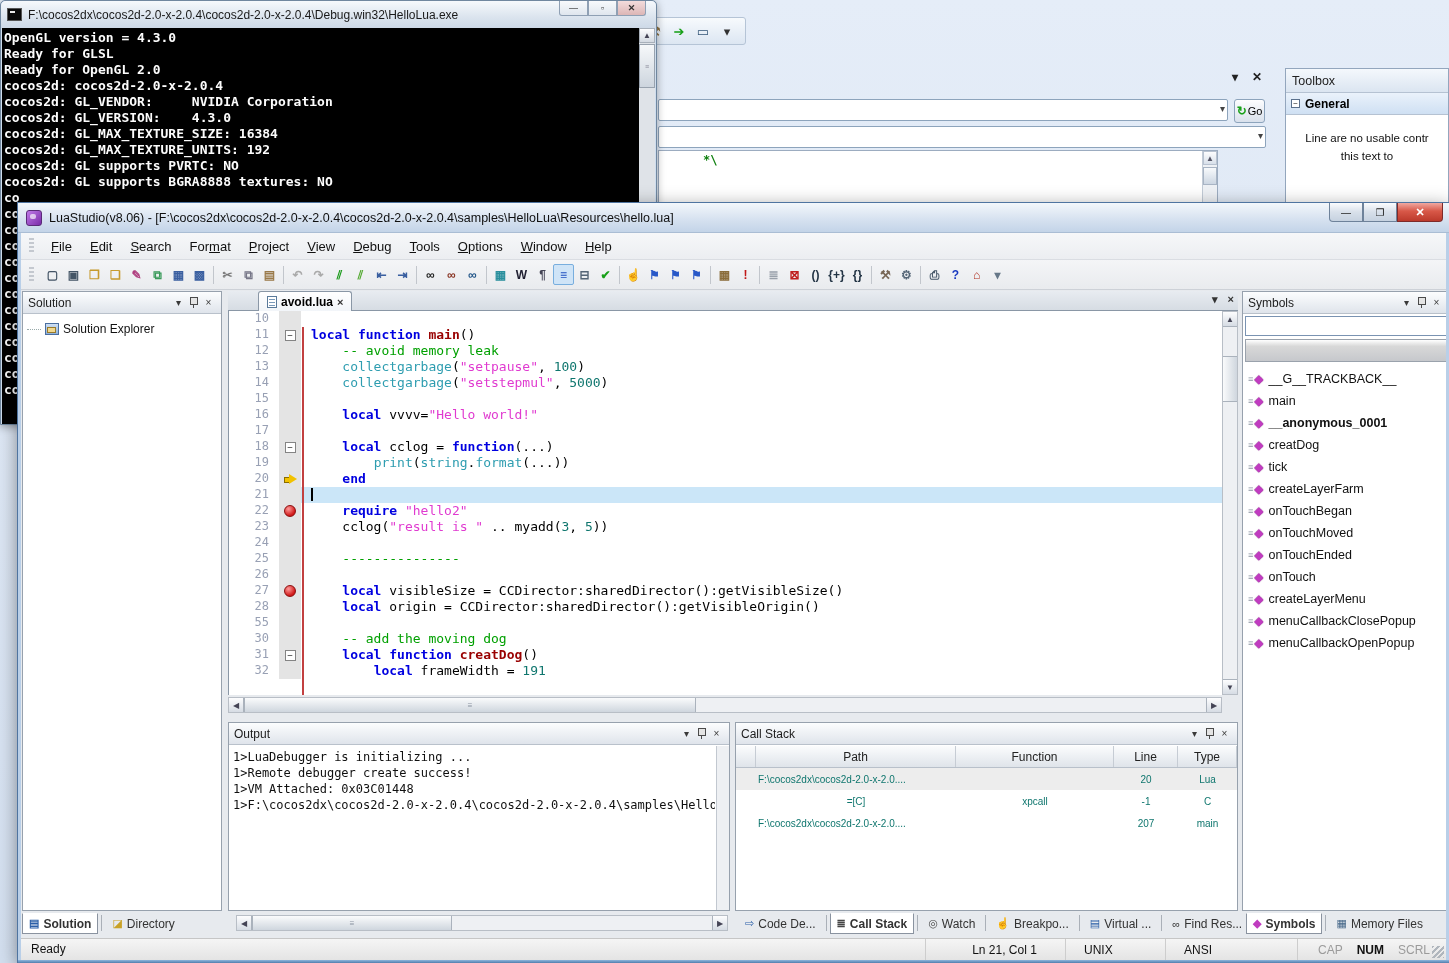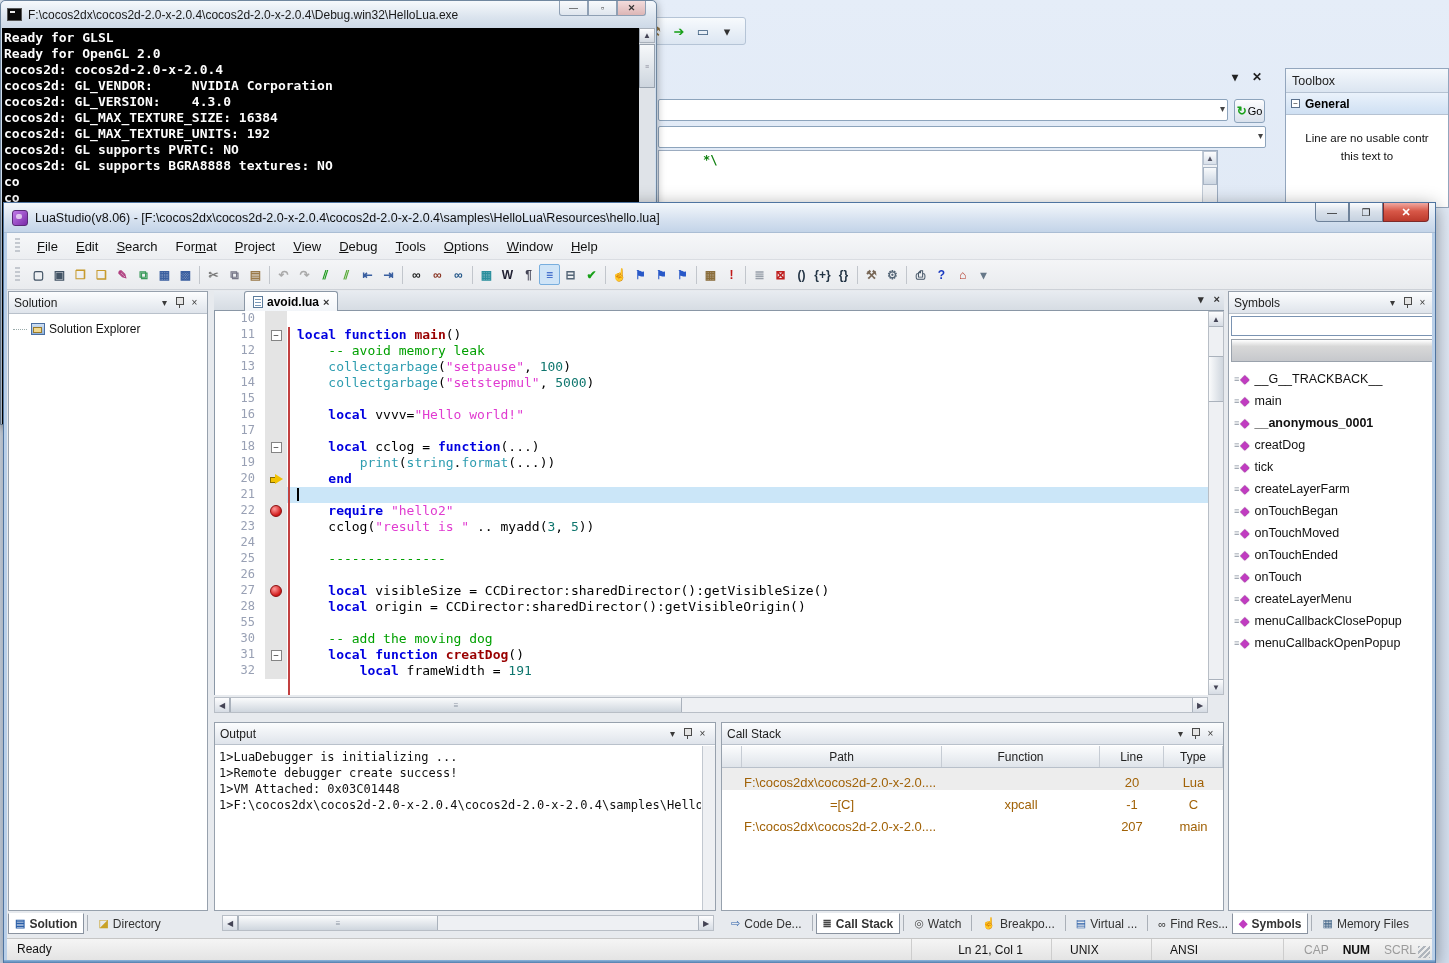--- a/index.html
+++ b/index.html
@@ -45,21 +45,21 @@
   .cbtn:first-child{border-radius:0 0 0 3px}
   .cbtn.close{border-radius:0 0 3px 0;background:linear-gradient(#f3dcdc,#dcb6b6);font-weight:bold}
   .cwin .body{position:absolute;left:1px;right:1px;top:27px;bottom:0;background:#000;overflow:hidden}
   .cline{white-space:pre;font:bold 13px "DejaVu Sans Mono",monospace;color:#fcfcfc;line-height:16px;padding-left:2px}
   .csb{position:absolute;right:0;top:0;width:16px;bottom:0;background:#dfe3e8}
   .csb .a{height:15px;border:1px solid #a8b0ba;background:linear-gradient(#fdfdfe,#d4dae2);font-size:8px;color:#445;display:flex;align-items:center;justify-content:center}
   .csb .th{height:44px;margin-top:1px;border:1px solid #98a2ae;background:linear-gradient(#f6f8fa,#cdd5de);display:flex;align-items:center;justify-content:center;font-size:7px;color:#889}
   .csb .ab{position:absolute;bottom:0;left:0;right:0}
 
   
-  .ls{position:absolute;left:4px;top:203px;width:1431px;height:760px;background:#e7eaee;outline:1px solid #4f74a0;box-shadow:0 4px 18px rgba(0,0,0,.45)}
+  .ls{position:absolute;left:18px;top:203px;width:1431px;height:760px;background:#e7eaee;outline:1px solid #4f74a0;box-shadow:0 4px 18px rgba(0,0,0,.45)}
   .ls .frame-l{position:absolute;left:0;top:30px;bottom:0;width:3px;background:#b9cfe8}
   .ls .frame-r{position:absolute;right:0;top:30px;bottom:0;width:3px;background:#b9cfe8}
   .ls .frame-b{position:absolute;left:0;right:0;bottom:0;height:3px;background:linear-gradient(#8fb6dd,#517ead)}
   .ls-title{position:absolute;left:0;right:0;top:0;height:30px;background:linear-gradient(#f3f7fb,#d7e2f0 55%,#c3d4e8);
     display:flex;align-items:center;gap:7px;padding:0 8px;border-bottom:1px solid #aabdd4}
   .ls-appico{width:16px;height:16px;border-radius:3px;border:1px solid #5a2a78;background:linear-gradient(135deg,#c07ae8,#7a2aa8);position:relative}
   .ls-appico::after{content:"";position:absolute;left:3px;top:3px;width:6px;height:5px;background:rgba(255,255,255,.65);border-radius:2px}
   .ls-title .t{font-size:12.5px;color:#101010;white-space:nowrap;overflow:hidden}
   .ls-btns{position:absolute;right:6px;top:0;display:flex}
   .lsb{width:34px;height:19px;border:1px solid #6e829a;border-top:none;background:linear-gradient(#fbfcfe,#d8e0ea 50%,#c6d2e0);
@@ -145,21 +145,21 @@
 
   
   .out-lines{position:absolute;left:0;right:14px;top:23px;bottom:0;overflow:hidden;padding:3px 0 0 4px}
   .oline{white-space:pre;font:12px "DejaVu Sans Mono",monospace;line-height:16px;color:#101010}
   .out-vsb{position:absolute;right:0;top:23px;bottom:0;width:13px;background:#eef0f3;border-left:1px solid #c2c8d0}
 
   
   .cs-cols{position:absolute;left:0;right:0;top:23px;height:22px;display:flex;background:linear-gradient(#fbfcfd,#dfe4ea);border-bottom:1px solid #b8c0ca}
   .cs-cols .c{display:flex;align-items:center;justify-content:center;font-size:12px;color:#222;border-right:1px solid #c6ccd4;overflow:hidden}
   .cs-rows{position:absolute;left:0;right:0;top:45px;bottom:0;overflow:hidden}
-  .csrow{display:flex;height:22px;align-items:flex-end;font-size:13px;color:#a16207}
+  .csrow{display:flex;height:22px;align-items:center;font-size:10px;color:#0f766e}
   .csrow.cur{background:#ededed}
   .csrow .c{overflow:hidden;white-space:nowrap;padding:0 2px}
   .csrow .num{text-align:center}
 
   
   .btabs{position:absolute;display:flex;align-items:flex-start;gap:1px}
   .btab{height:21px;display:inline-flex;align-items:center;padding:0 6px;font-size:12px;color:#333;gap:4px;border:1px solid transparent;white-space:nowrap}
   .btab.active{background:#fff;border-color:#8a93a0;border-top-color:#fff;font-weight:bold}
   .btab .ic{font-size:11px}
   .tabdiv{width:1px;height:16px;background:#aab0b8;margin:2px 2px 0}
@@ -227,20 +227,21 @@
       <span class="cico"></span>
       <span class="ttl">F:\cocos2dx\cocos2d-2.0-x-2.0.4\cocos2d-2.0-x-2.0.4\Debug.win32\HelloLua.exe</span>
     </div>
     <div class="cwin-btns">
       <span class="cbtn">—</span>
       <span class="cbtn">▫</span>
       <span class="cbtn close">✕</span>
     </div>
     <div class="body">
       <div id="console-lines" style="padding-top:2px">
+          <div class="cline">OpenGL version = 4.3.0</div>
           <div class="cline">Ready for GLSL</div>
           <div class="cline">Ready for OpenGL 2.0</div>
           <div class="cline">cocos2d: cocos2d-2.0-x-2.0.4</div>
           <div class="cline">cocos2d: GL_VENDOR:     NVIDIA Corporation</div>
           <div class="cline">cocos2d: GL_VERSION:    4.3.0</div>
           <div class="cline">cocos2d: GL_MAX_TEXTURE_SIZE: 16384</div>
           <div class="cline">cocos2d: GL_MAX_TEXTURE_UNITS: 192</div>
           <div class="cline">cocos2d: GL supports PVRTC: NO</div>
           <div class="cline">cocos2d: GL supports BGRA8888 textures: NO</div>
           <div class="cline">co</div>

